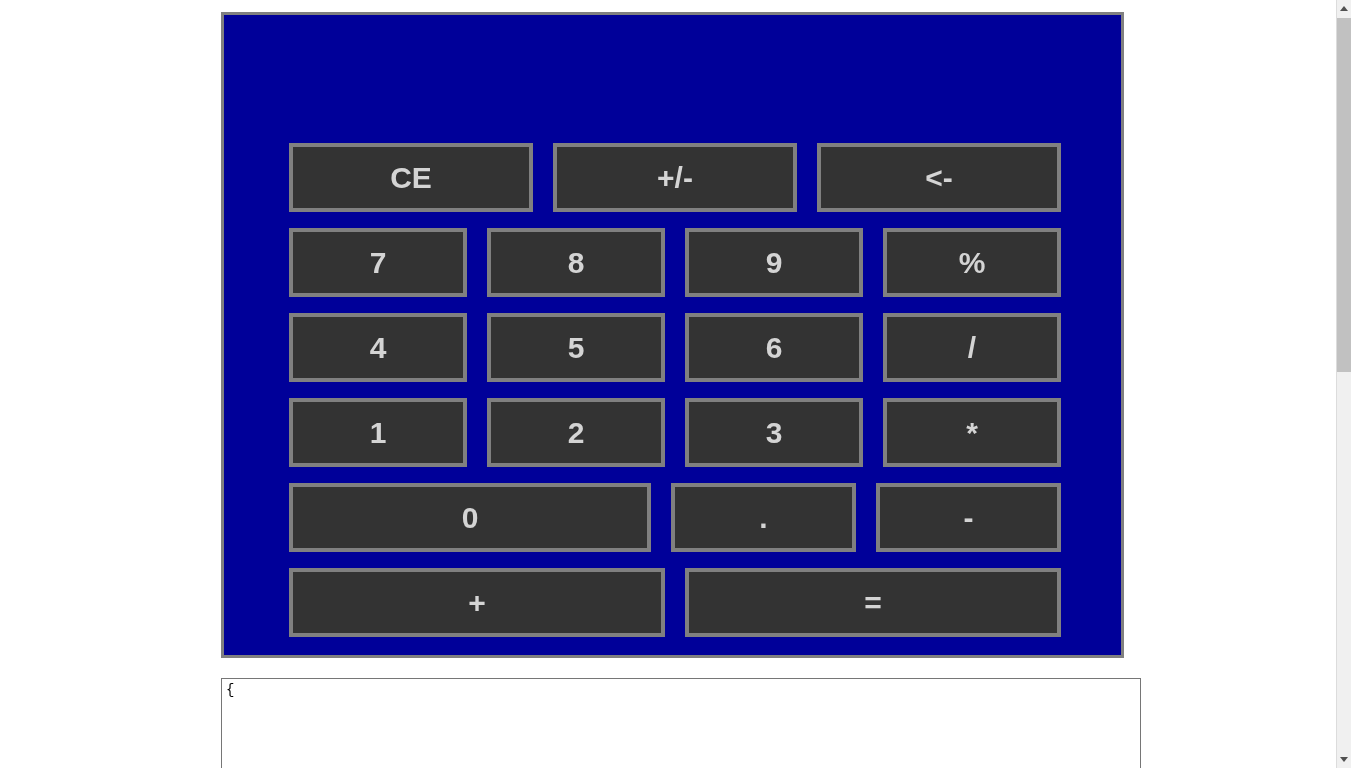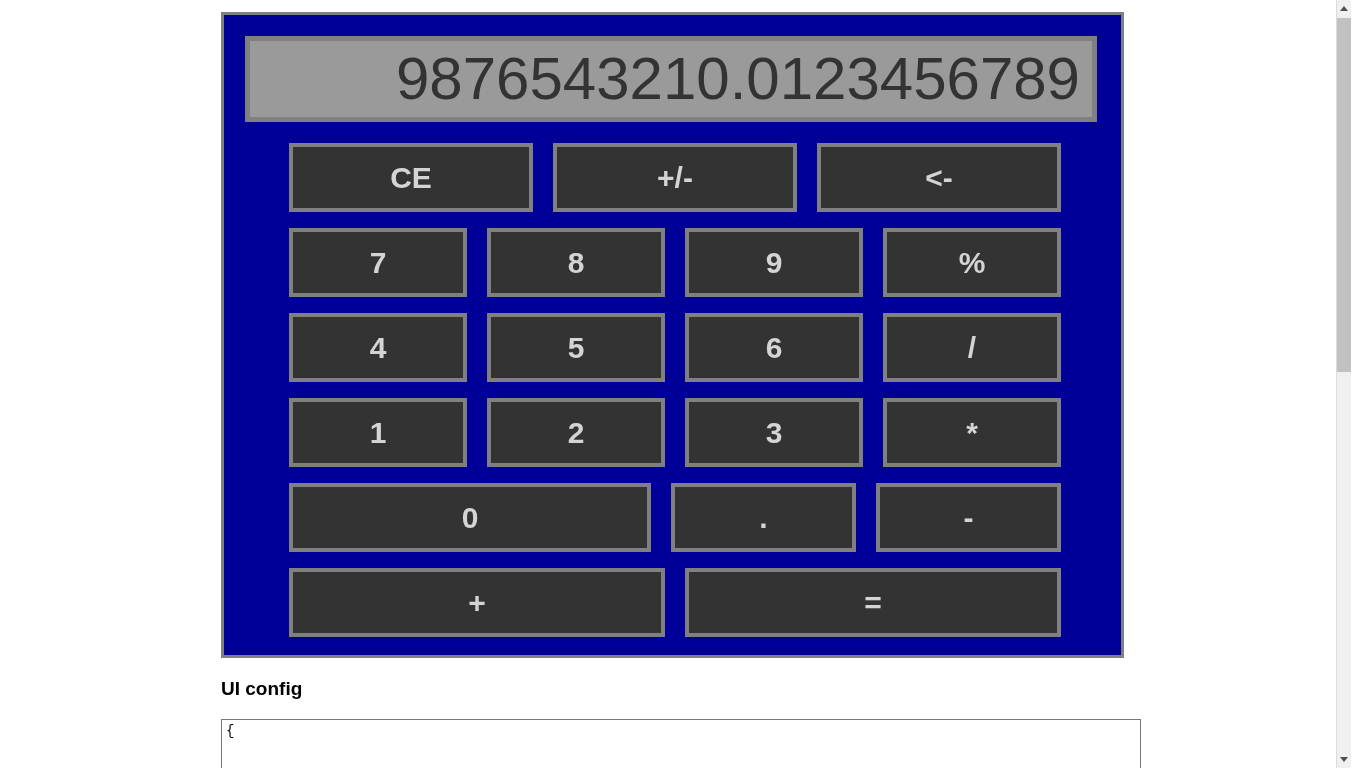--- a/index.html
+++ b/index.html
@@ -175,23 +175,20 @@
     cursor: default;
   }
 </style>
 </head>
 <body>
 
 <div id="page">
 
   <div class="calculator">
 
-    <div class="display-wrap">
-      <div class="display-value">9876543210.0123456789</div>
-    </div>
 
     <div class="keypad">
         <div class="key-row">
           <div class="key span1">CE</div>
           <div class="key span1">+/-</div>
           <div class="key span1">&lt;-</div>
         </div>
         <div class="key-row">
           <div class="key span1">7</div>
           <div class="key span1">8</div>
@@ -217,21 +214,20 @@
         </div>
         <div class="key-row">
           <div class="key span2">+</div>
           <div class="key span2">=</div>
         </div>
       </div>
 
   </div>
 
   <div class="config-section">
-    <div class="config-title">UI config</div>
     <textarea class="config-textarea" style="">{</textarea>
   </div>
 
   <div class="scrollbar">
     <div class="sb-btn up">
       <span class="sb-arrow up"></span>
     </div>
     <div class="sb-thumb"></div>
     <div class="sb-btn down">
       <span class="sb-arrow down"></span>

